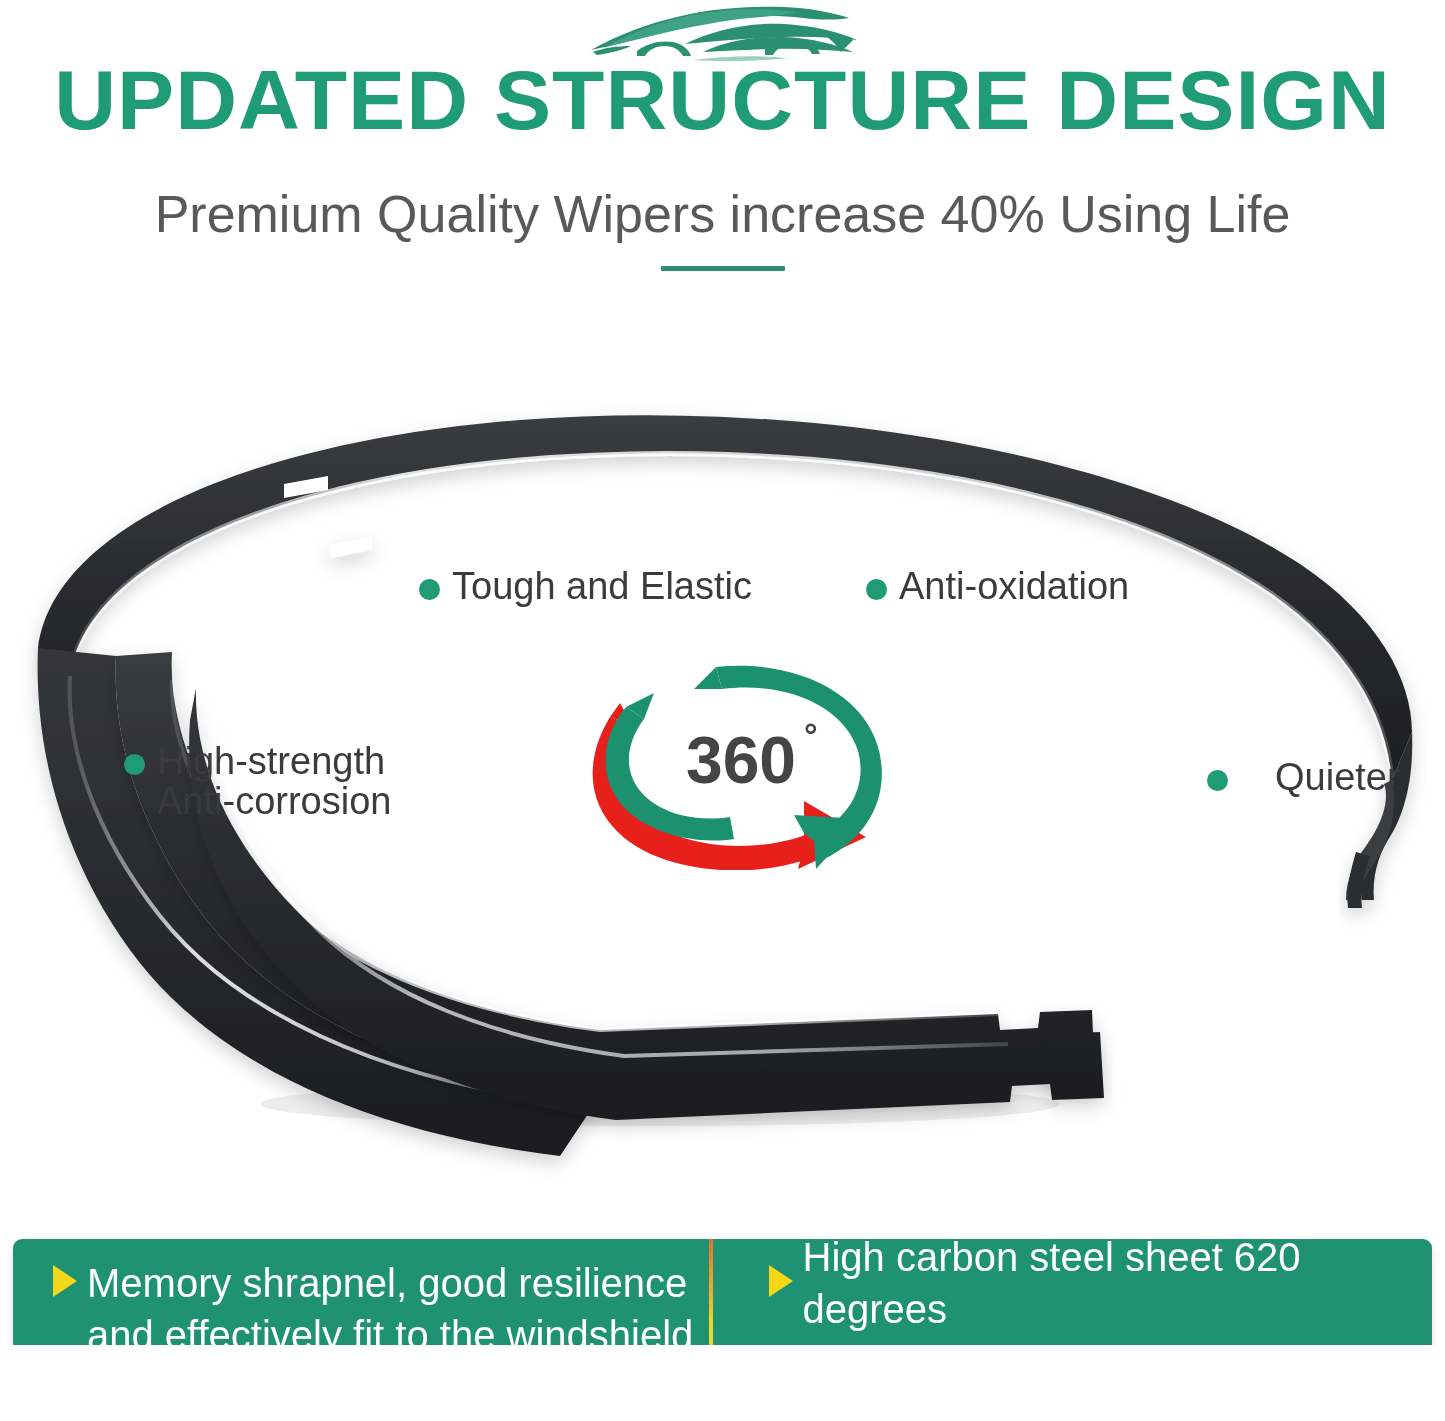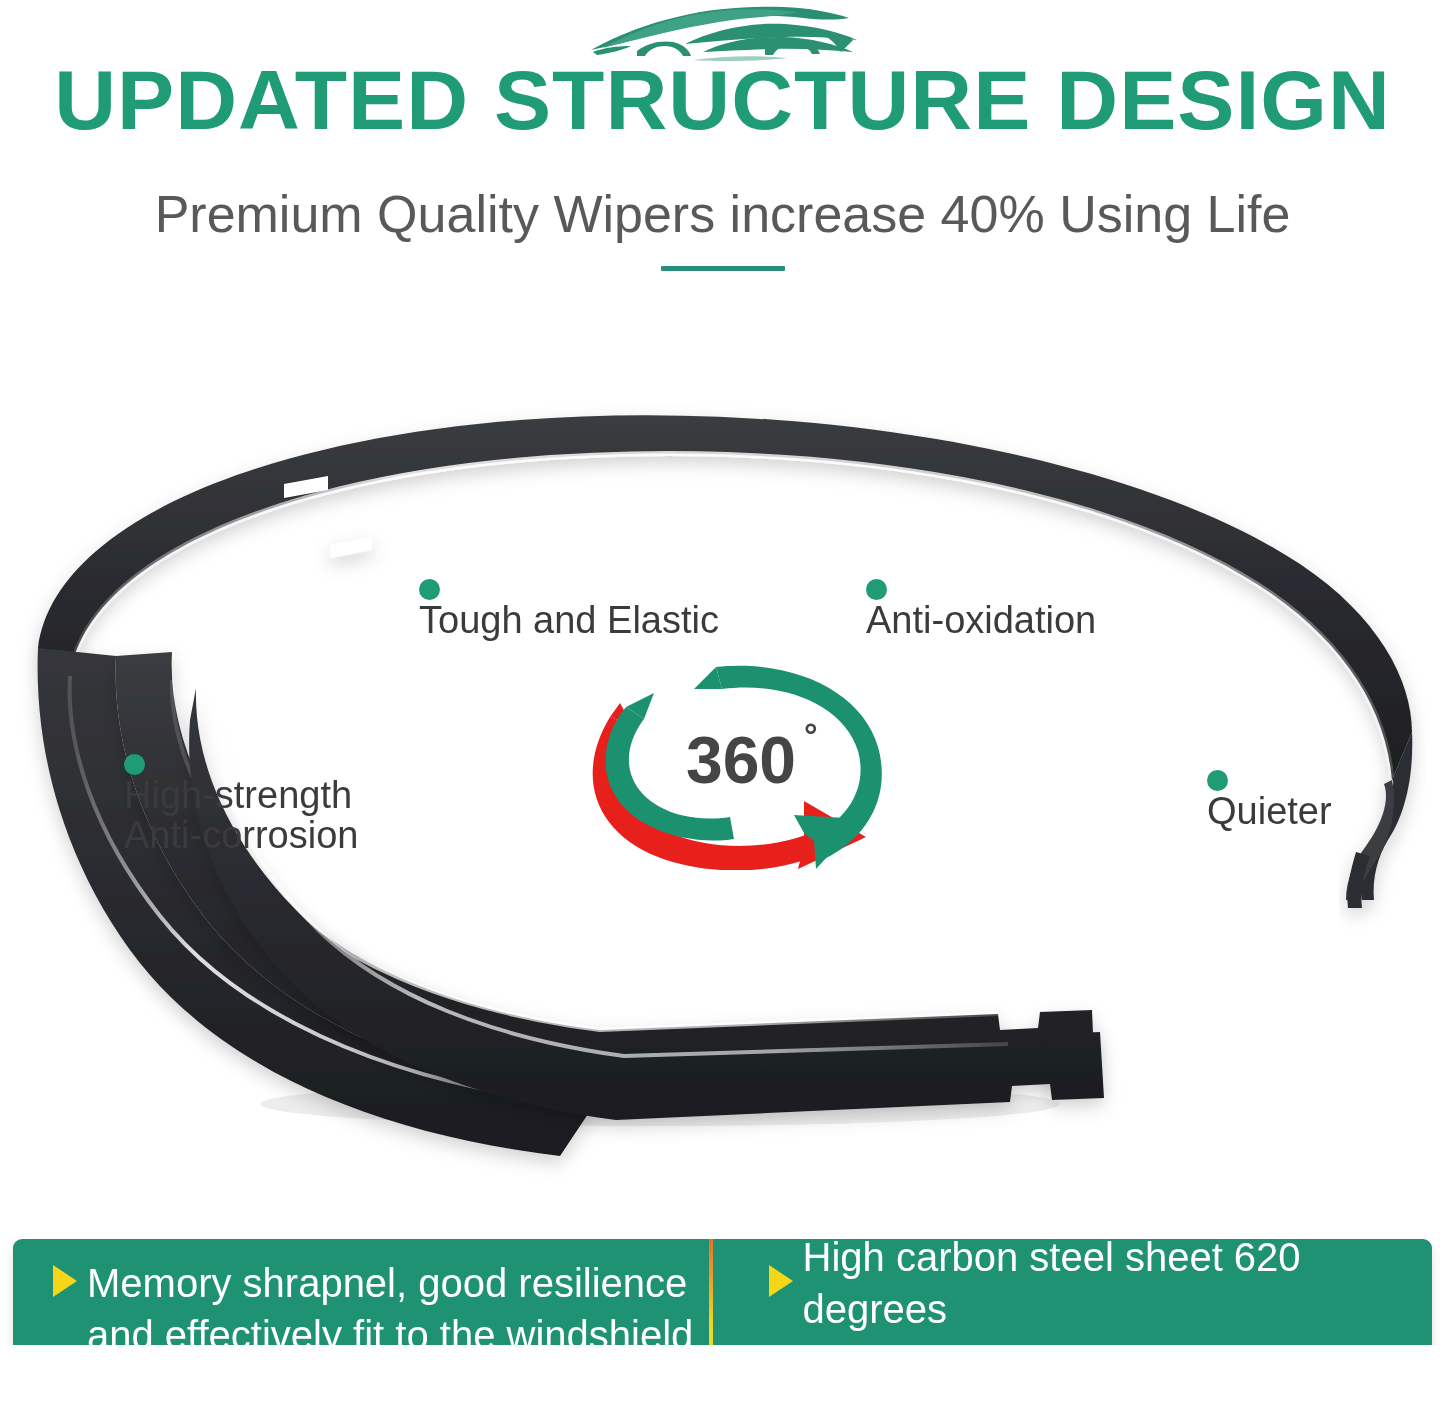--- a/index.html
+++ b/index.html
@@ -50,34 +50,33 @@
 
   
   .feat{
     position:absolute;
     display:flex;align-items:flex-start;
     font-family:"Liberation Sans Narrow","Liberation Sans",sans-serif;
     color:#3b3b3d;
     font-size:38px;
     line-height:1.06;
     white-space:pre-line;
-    flex-direction:column;
   }
   .dot{
     display:inline-block;
     width:21px;height:21px;border-radius:50%;
     background:#1f9b76;
     margin-right:12px;
     margin-top:13px;
     flex:0 0 auto;
   }
   .feat-tough{left:419px;top:566px;}
   .feat-anti{left:866px;top:566px;}
   .feat-high{left:124px;top:741px;}
-  .feat-quiet{left:1207px;top:757px;}
+  .feat-quiet{left:1207px;top:757px;gap:35px;}
 
   
   .badge360{position:absolute;left:566px;top:655px;width:350px;height:215px;}
   .badge360 svg{display:block;}
 
   
   .banner{
     position:absolute;left:13px;top:1239px;
     width:1419px;height:139px;
     background:#1f9273;

